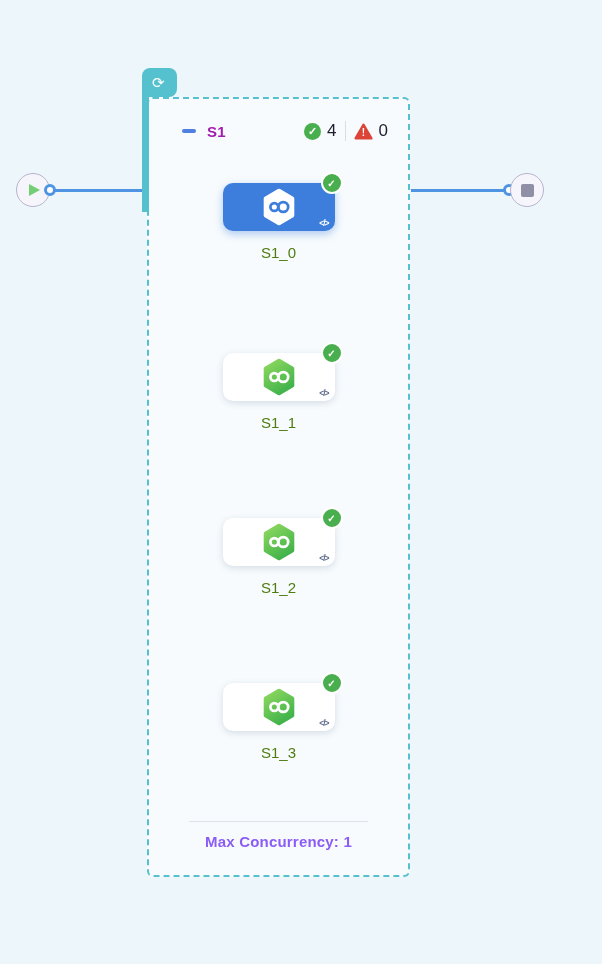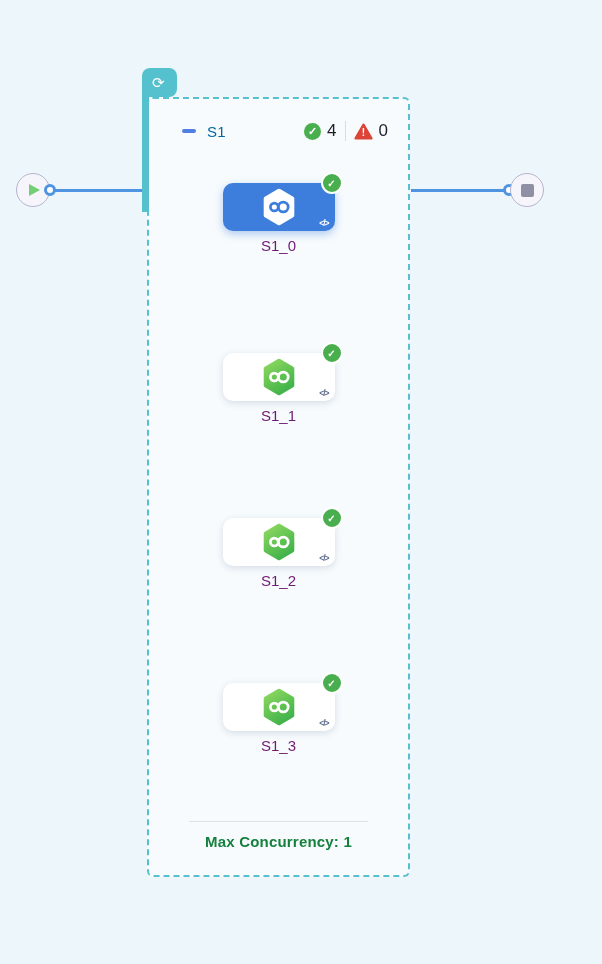--- a/index.html
+++ b/index.html
@@ -55,21 +55,21 @@
     box-sizing:border-box; border:2px dashed #56C1CE; border-radius:6px;
     background:rgba(255,255,255,0.55); z-index:2;
   }
 
   
   .stage-header {
     position:absolute; left:33px; top:20px; height:24px;
     display:flex; align-items:center; gap:11px;
   }
   .collapse-toggle { width:14px; height:3.5px; background:#4F7FE0; border-radius:2px; cursor:pointer; }
-  .stage-name { font-size:15px; color:#0369a1; letter-spacing:.3px; }
+  .stage-name { font-size:15px; color:#a21caf; letter-spacing:.3px;font-weight:bold; }
   .header-counts {
     position:absolute; right:20px; top:20px; height:24px;
     display:flex; align-items:center; gap:6px;
   }
   .check-chip {
     width:17px; height:17px; border-radius:50%; background:#49AF4E;
     color:#FFFFFF; font-size:11px; font-weight:bold;
     display:flex; align-items:center; justify-content:center;
   }
   .count-num { font-size:17px; color:#1E1F2B; }
@@ -88,27 +88,27 @@
     position:absolute; top:-11px; right:-8px; width:18px; height:18px;
     border-radius:50%; background:#49AF4E; border:2.5px solid #FFFFFF;
     color:#FFFFFF; font-size:10px; font-weight:bold;
     display:flex; align-items:center; justify-content:center; box-sizing:content-box;
   }
   .code-icon {
     position:absolute; right:6px; bottom:3px; font-size:8.5px; font-weight:bold;
     color:#5E6C8B; letter-spacing:-1px;
   }
   .card.selected .code-icon { color:#FFFFFF; }
-  .node-label { margin-top:6px; font-size:15px; color:#701a75; }
+  .node-label { margin-top:13px; font-size:15px; color:#4d7c0f; }
 
   
   .footer-divider { position:absolute; left:40px; right:40px; top:722px; height:1px; background:#DFE2E8; }
   .max-concurrency {
     position:absolute; left:0; right:0; top:734px; text-align:center;
-    font-size:15px; font-weight:bold; color:#15803d; letter-spacing:.2px;
+    font-size:15px; font-weight:bold; color:#8b5cf6; letter-spacing:.2px;
   }
 </style>
 </head>
 <body>
 
 <svg width="0" height="0" style="position:absolute" aria-hidden="true">
   <defs>
     <linearGradient id="hexGrad" x1="0" y1="0" x2="0.55" y2="1">
       <stop offset="0" stop-color="#8FD95F"></stop>
       <stop offset="1" stop-color="#43B44B"></stop>

